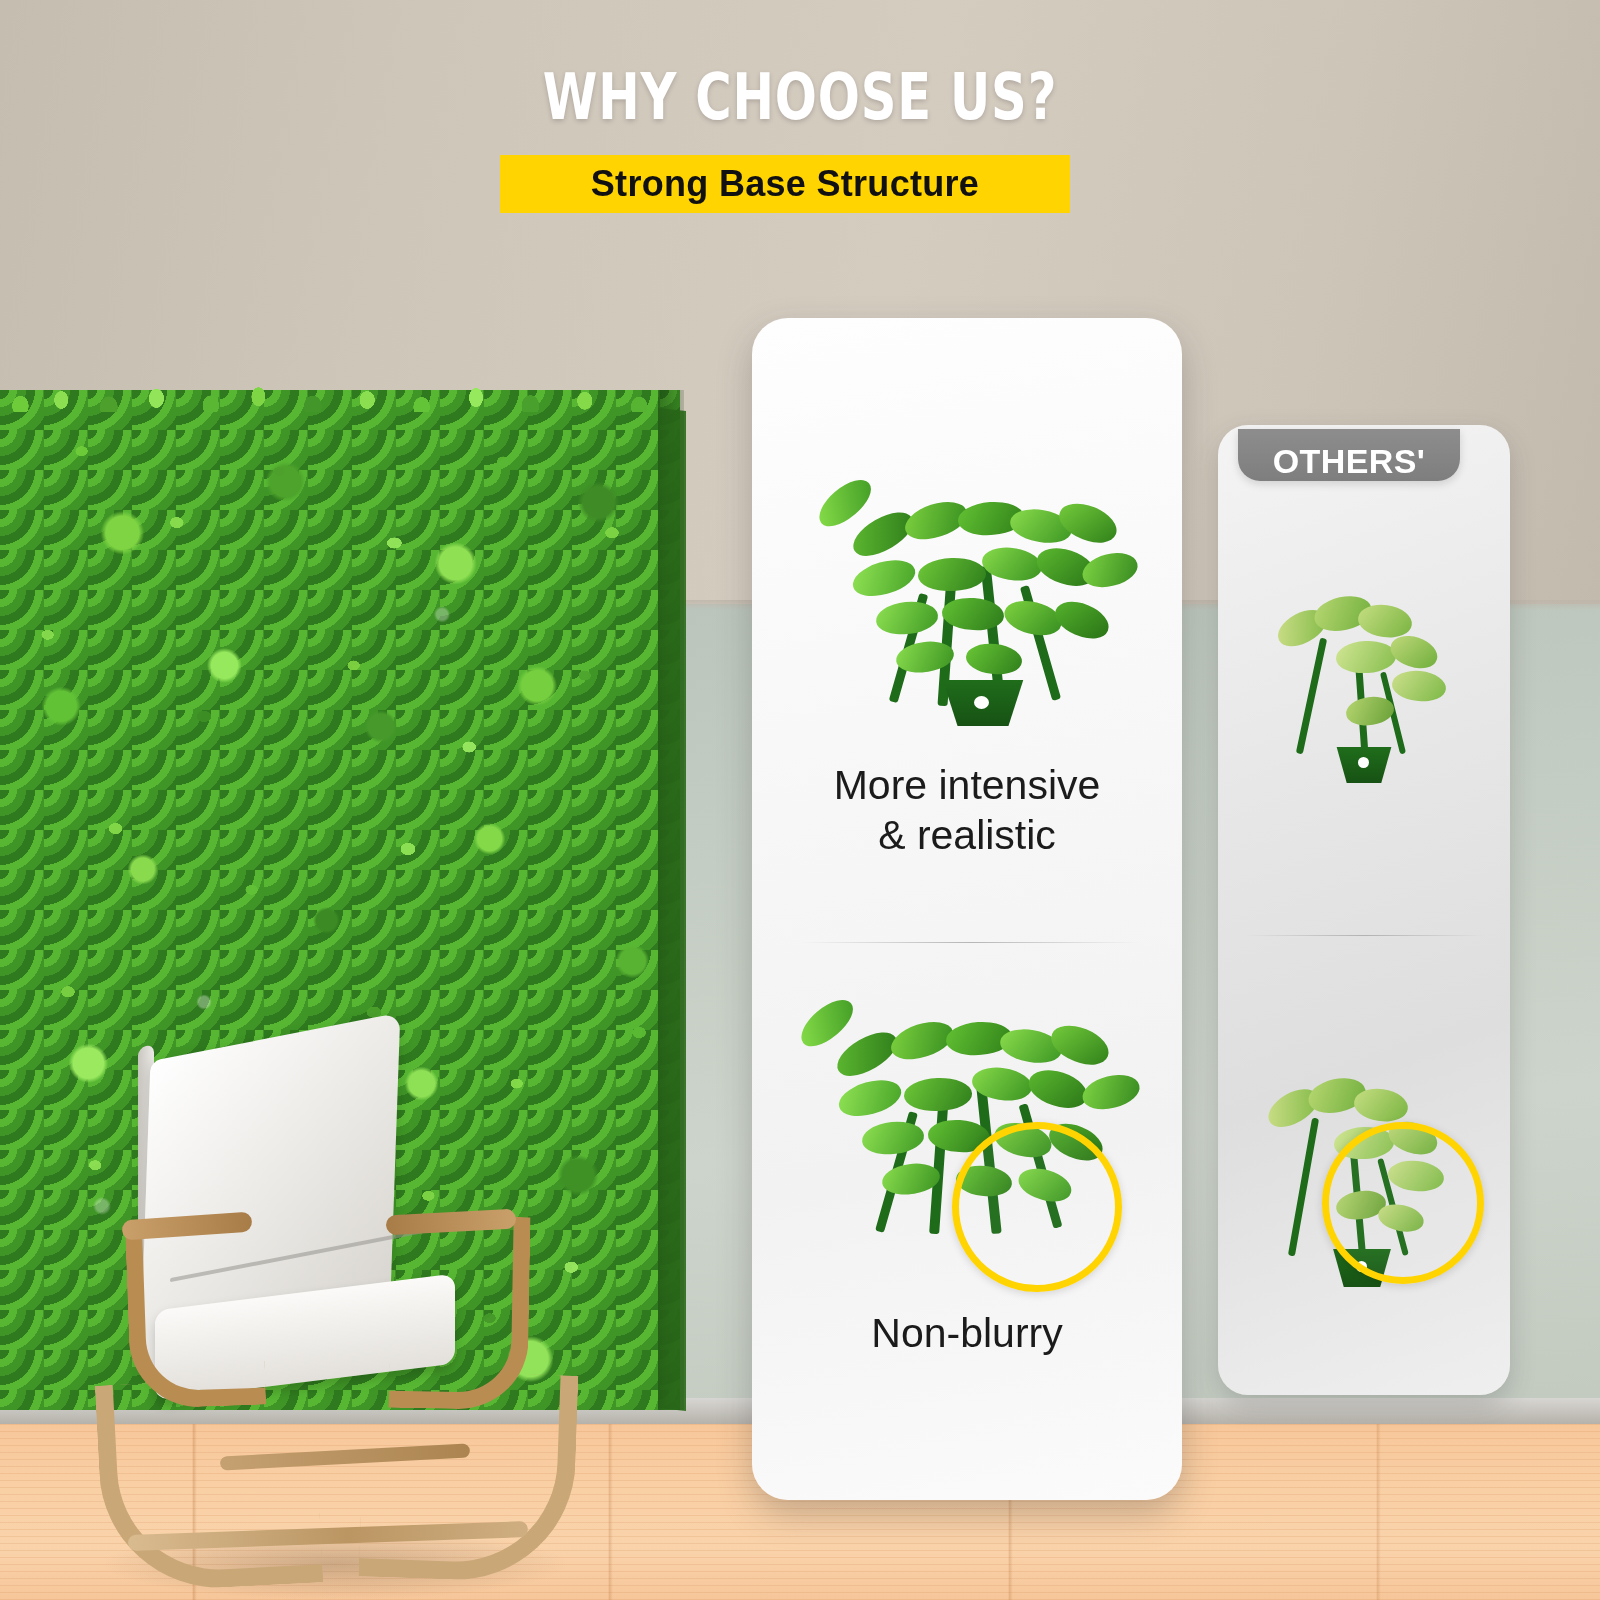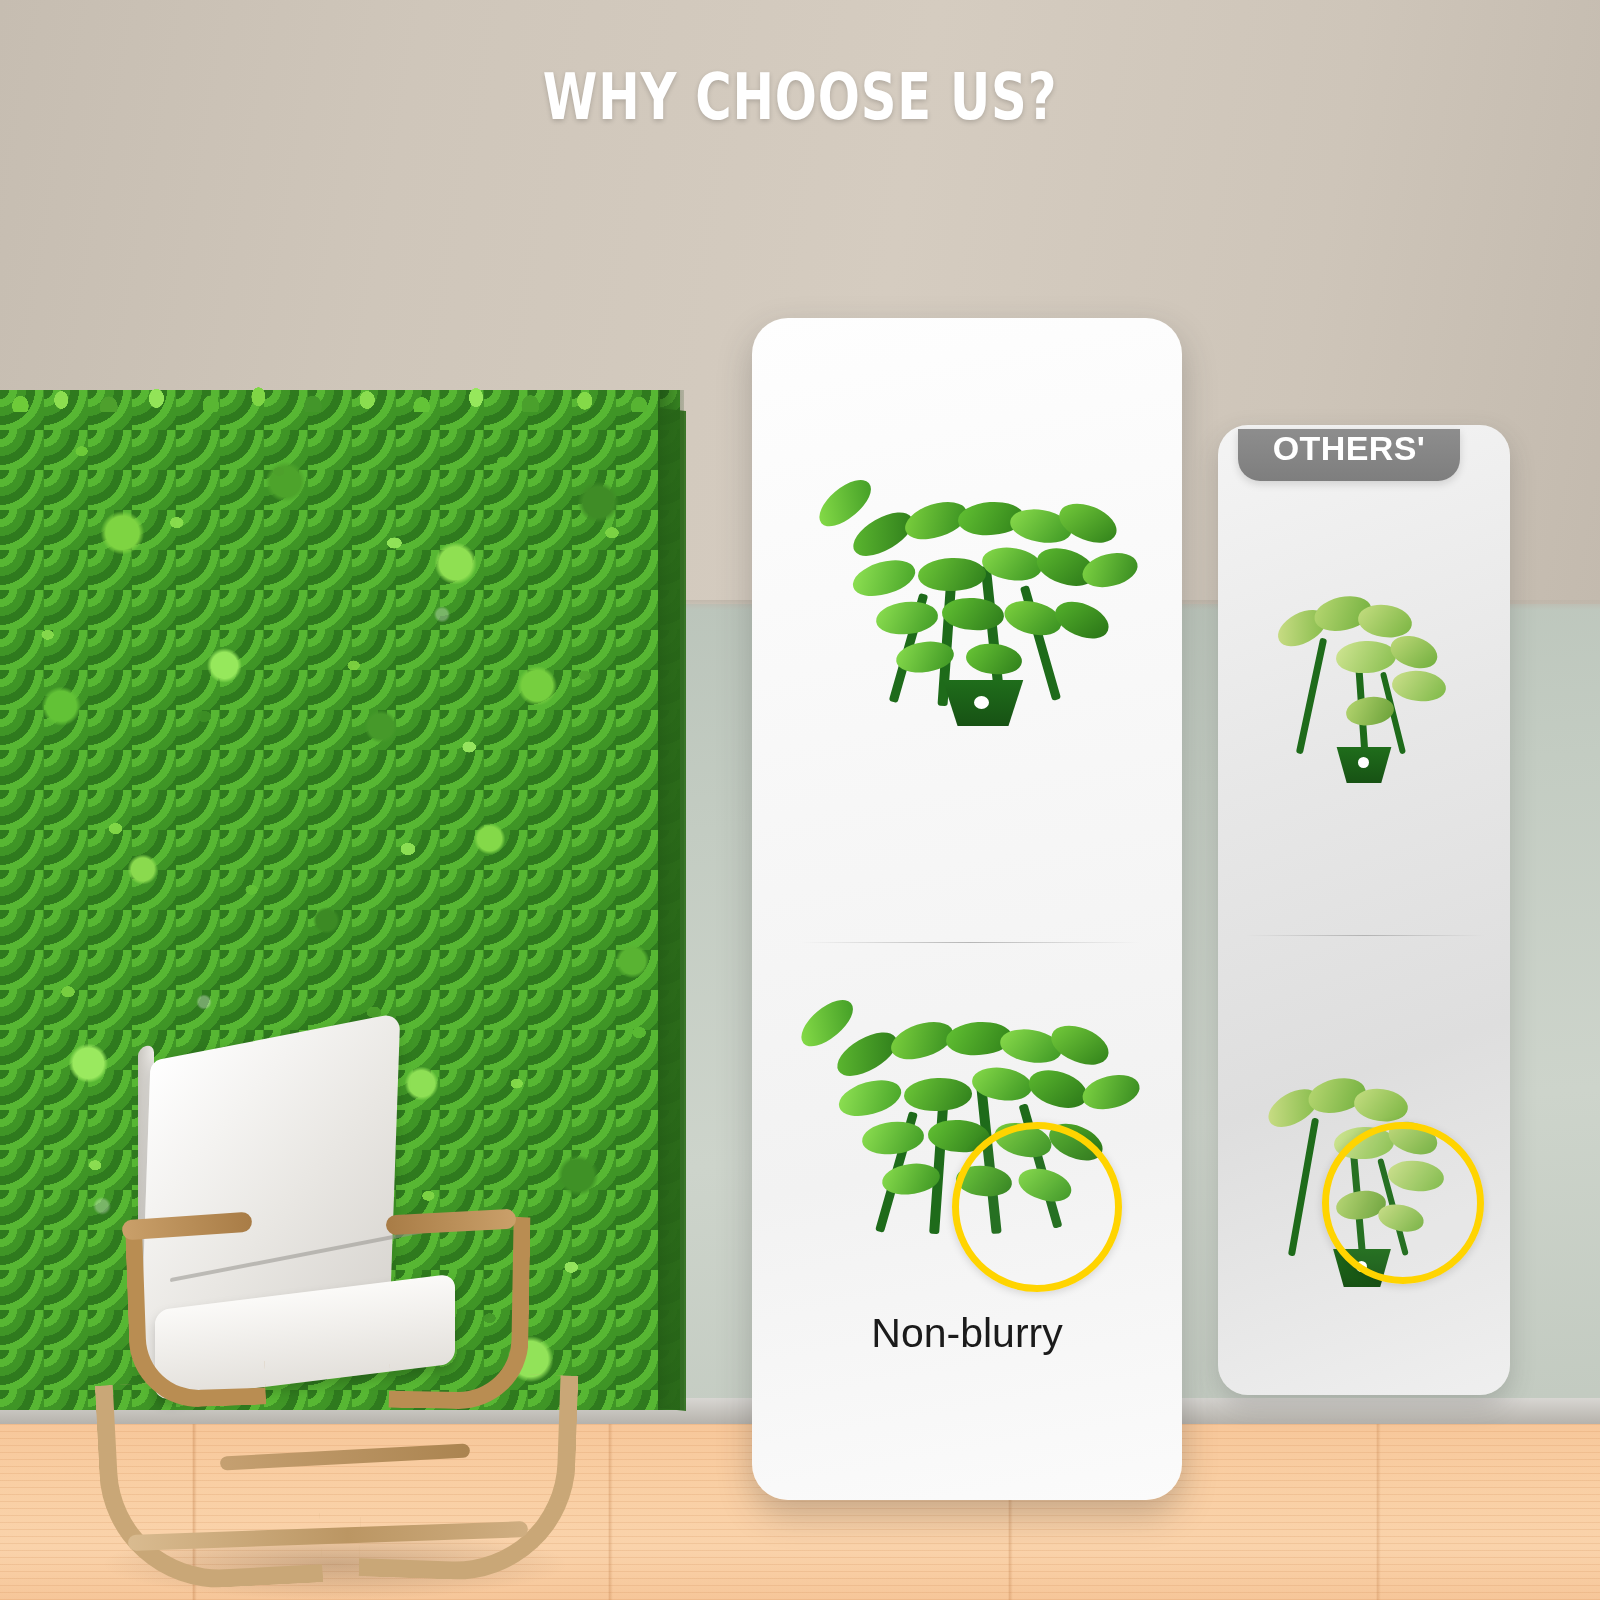--- a/index.html
+++ b/index.html
@@ -243,21 +243,21 @@
     position:absolute;left:866px;top:329px;width:212px;height:56px;
     background:#FFD400;border-radius:0 0 26px 26px;
     display:flex;align-items:center;justify-content:center;
     box-shadow:0 3px 8px rgba(0,0,0,.12);
   }
   .badge-ours span{color:#000;font-weight:bold;font-size:37px;letter-spacing:.6px;}
   .badge-others{
     position:absolute;left:1238px;top:429px;width:222px;height:52px;
     background:linear-gradient(180deg,#8d8d8d,#7e7e7e);
     border-radius:0 0 22px 22px;
-    display:flex;align-items:flex-start;justify-content:center;
+    display:flex;align-items:flex-end;justify-content:center;
     box-shadow:0 3px 8px rgba(0,0,0,.14);
   }
   .badge-others span{color:#fff;font-weight:bold;font-size:34px;letter-spacing:.4px;}
 
   .divider-ours{
     position:absolute;left:800px;top:942px;width:340px;height:1px;
     background:linear-gradient(90deg,rgba(200,200,200,0),rgba(175,175,175,.9),rgba(200,200,200,0));
   }
   .divider-others{
     position:absolute;left:1245px;top:935px;width:240px;height:1px;
@@ -317,20 +317,23 @@
     <div class="chair-cushion-line"></div>
     <div class="chair-seat"></div>
     <div class="cross-bar"></div>
     <div class="arm-left"></div>
     <div class="arm-left-top"></div>
     <div class="arm-right"></div>
     <div class="arm-right-top"></div>
   </div>
 
   <div class="headline">WHY CHOOSE US?</div>
+  <div class="subbar">
+    <span>Strong Base Structure</span>
+  </div>
 
   <div class="card-others">
 
     <div class="sprig" style="left:22px;top:150px;width:250px;height:210px;">
       <div class="stem" style="left:68px;top:62px;width:7px;height:118px;transform:rotate(12deg);"></div>
       <div class="stem" style="left:118px;top:80px;width:7px;height:100px;transform:rotate(-4deg);"></div>
       <div class="stem" style="left:150px;top:96px;width:6px;height:84px;transform:rotate(-14deg);"></div>
       <div class="leaf" style="left:36px;top:38px;width:52px;height:30px;background:linear-gradient(120deg,#cfe08a,#7fb845);transform:rotate(-28deg);"></div>
       <div class="leaf" style="left:74px;top:22px;width:58px;height:33px;background:linear-gradient(120deg,#b9d873,#6fae3c);transform:rotate(-12deg);"></div>
       <div class="leaf" style="left:118px;top:30px;width:54px;height:32px;background:linear-gradient(120deg,#c6de82,#79b441);transform:rotate(8deg);"></div>
@@ -419,17 +422,21 @@
       <div class="leaf" style="left:170px;top:168px;width:56px;height:30px;background:linear-gradient(120deg,#6ac736,#2e7e1b);transform:rotate(6deg);"></div>
       <div class="leaf" style="left:232px;top:172px;width:54px;height:30px;background:linear-gradient(120deg,#84d948,#3a9321);transform:rotate(16deg);"></div>
     </div>
   </div>
 
   <div class="divider-ours"></div>
 
 
   <div class="zoom-ring" style="left:952px;top:1122px;width:156px;height:156px;"></div>
 
+  <div class="caption cap-top">
+    <div>More intensive</div>
+    <div>&amp; realistic</div>
+  </div>
   <div class="caption cap-bottom">
     <div>Non-blurry</div>
   </div>
 
 </div>
 
 </body></html>

